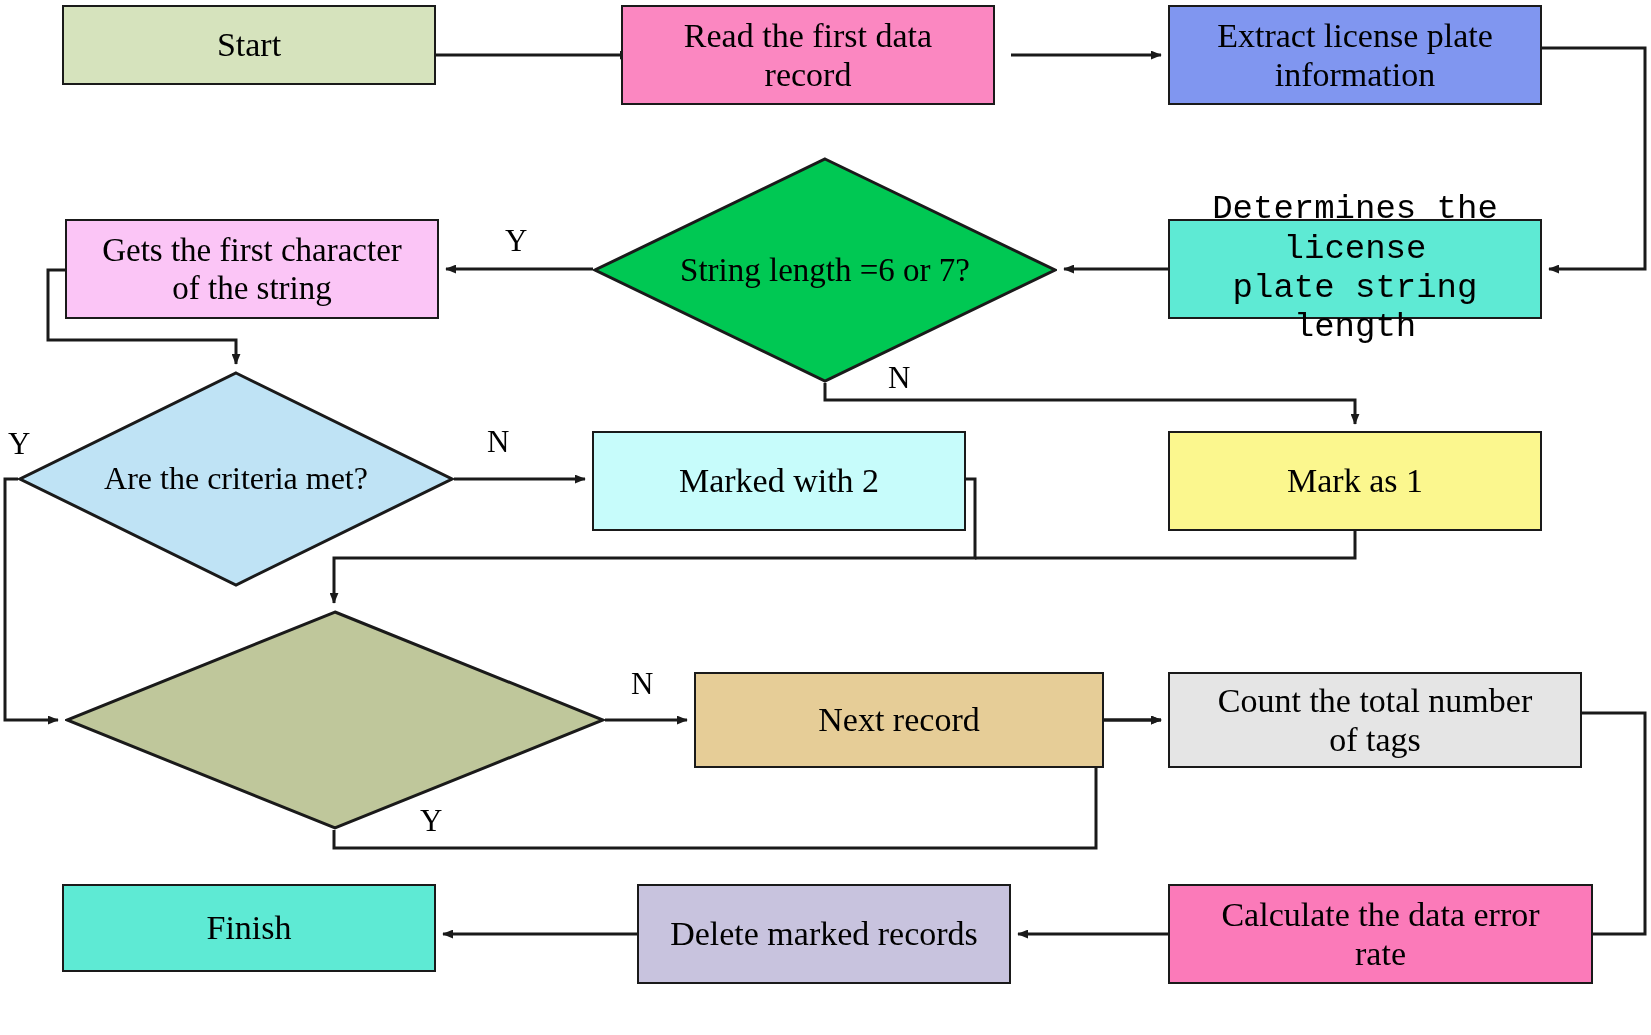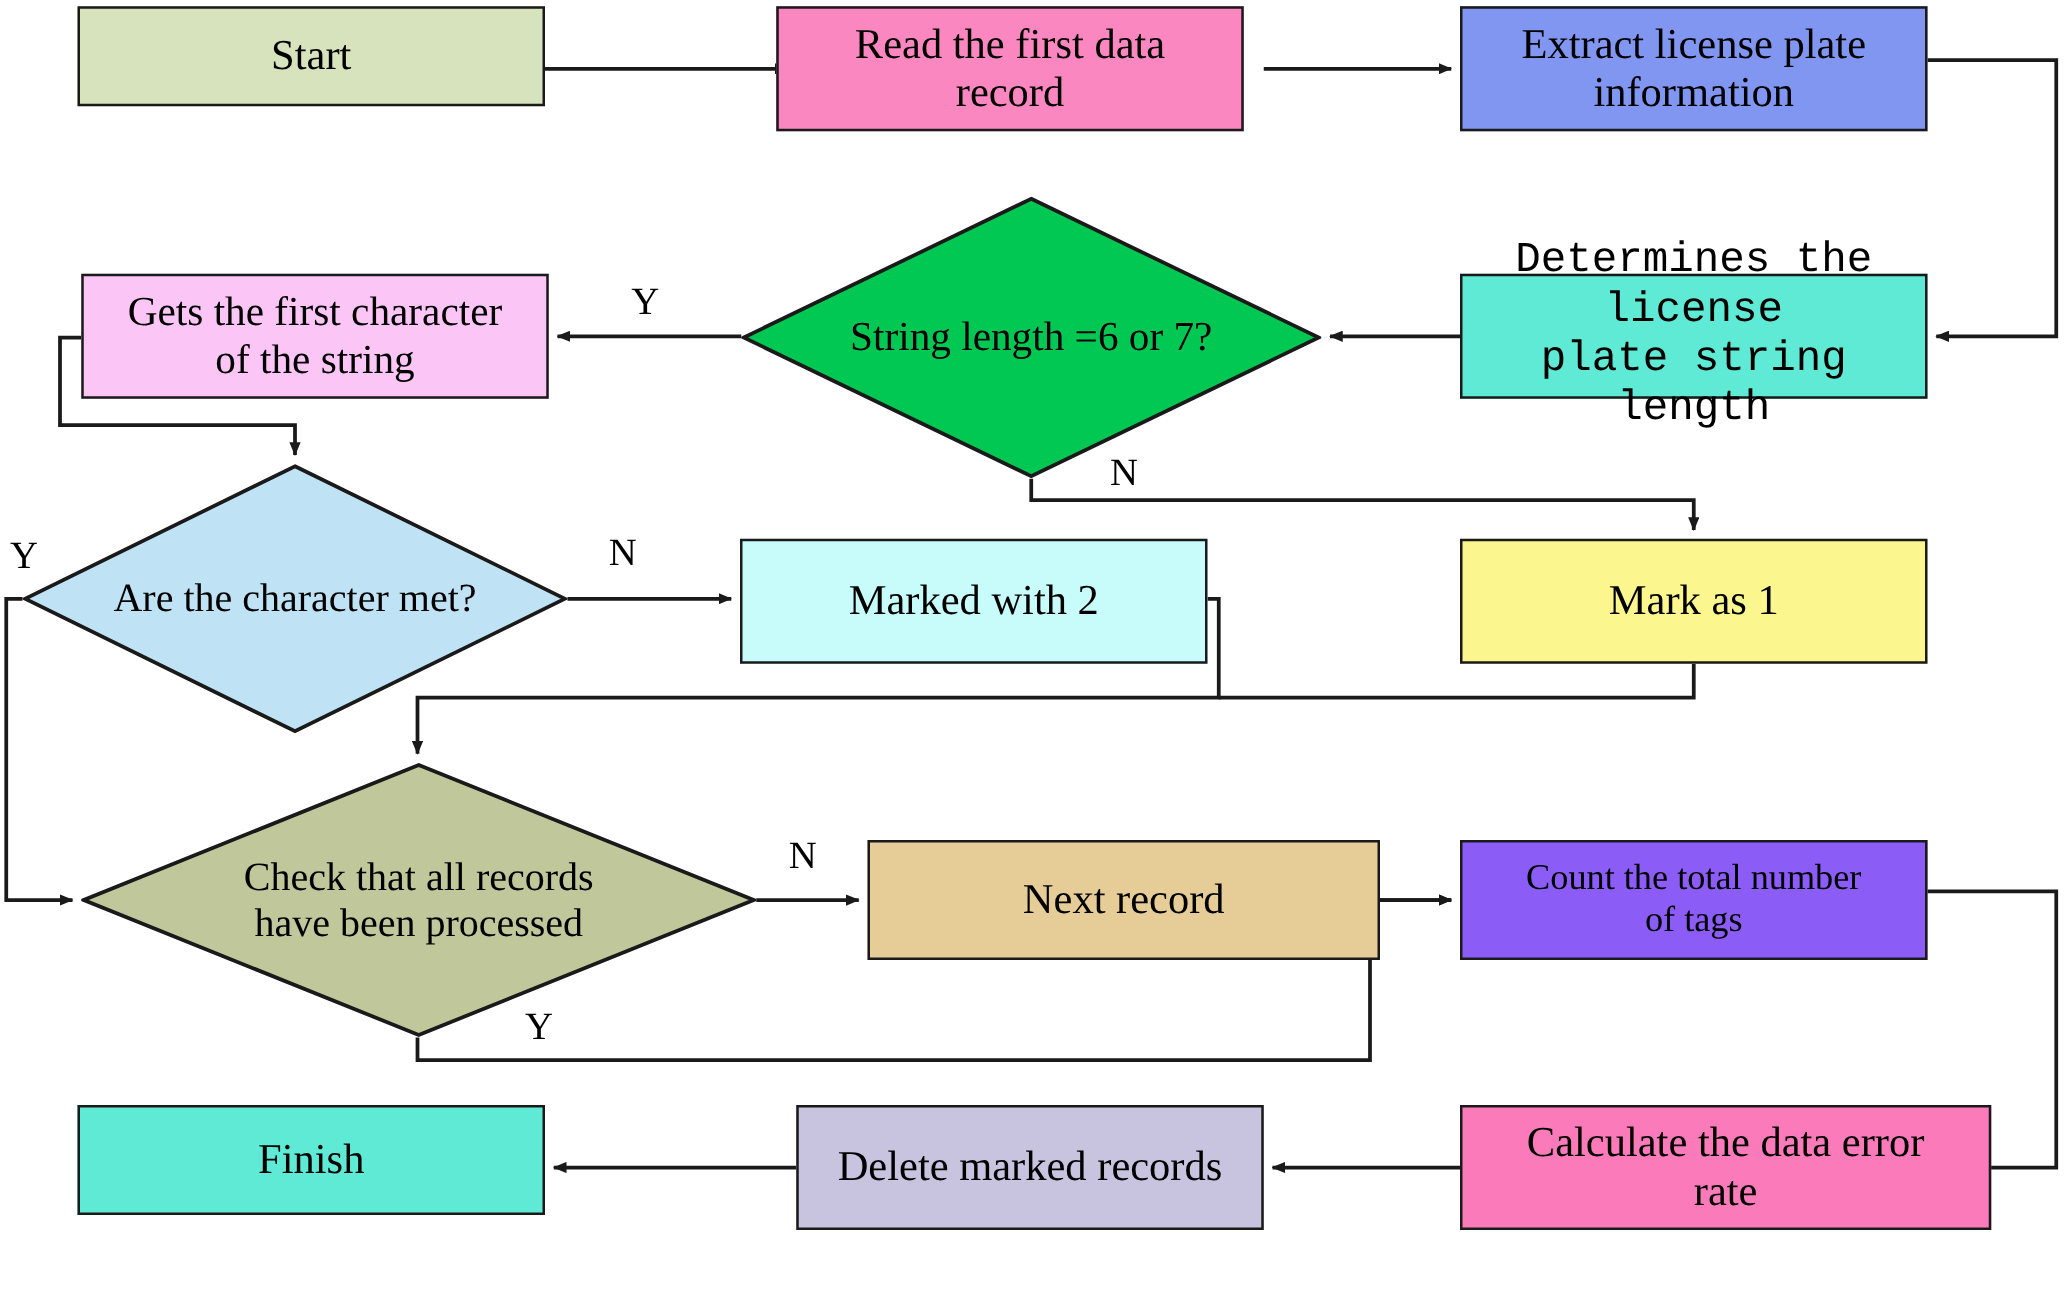--- a/index.html
+++ b/index.html
@@ -124,39 +124,37 @@
         <span class="node-label">String length =6 or 7?</span>
       </div>
       <div class="node proc" style="left: 65px; top: 219px; width: 374px; height: 100px; font-size: 33px; background: rgb(251, 197, 246);">
         <span class="node-label">Gets the first character
 of the string</span>
       </div>
       <div class="node decision" style="left: 18px; top: 371px; width: 436px; height: 216px; font-size: 32px;">
         <svg viewBox="0 0 436 216" preserveAspectRatio="none">
           <polygon points="218,2 434,108 218,214 2,108" fill="#bfe3f5" stroke="#1a1a1a" stroke-width="3"></polygon>
         </svg>
-        <span class="node-label">Are the character met?</span>
+        <span class="node-label">Are the criteria met?</span>
       </div>
       <div class="node proc" style="left: 592px; top: 431px; width: 374px; height: 100px; font-size: 34px; background: rgb(199, 252, 251);">
         <span class="node-label">Marked with 2</span>
       </div>
       <div class="node proc" style="left: 1168px; top: 431px; width: 374px; height: 100px; font-size: 34px; background: rgb(251, 247, 142);">
         <span class="node-label">Mark as 1</span>
       </div>
       <div class="node decision" style="left: 65px; top: 610px; width: 540px; height: 220px; font-size: 32px;">
         <svg viewBox="0 0 540 220" preserveAspectRatio="none">
           <polygon points="270,2 538,110 270,218 2,110" fill="#bfc79b" stroke="#1a1a1a" stroke-width="3"></polygon>
         </svg>
-        <span class="node-label">Check that all records
-have been processed</span>
       </div>
       <div class="node proc" style="left: 694px; top: 672px; width: 410px; height: 96px; font-size: 34px; background: rgb(230, 205, 151);">
         <span class="node-label">Next record</span>
       </div>
-      <div class="node proc" style="left: 1168px; top: 672px; width: 374px; height: 96px; font-size: 29px; background: #8b5cf6;">
+      <div class="node proc" style="left: 1168px; top: 672px; width: 414px; height: 96px; font-size: 34px; background: #e5e5e5;">
         <span class="node-label">Count the total number
 of tags</span>
       </div>
       <div class="node proc" style="left: 1168px; top: 884px; width: 425px; height: 100px; font-size: 34px; background: rgb(251, 122, 185);">
         <span class="node-label">Calculate the data error
 rate</span>
       </div>
       <div class="node proc" style="left: 637px; top: 884px; width: 374px; height: 100px; font-size: 34px; background: rgb(200, 195, 222);">
         <span class="node-label">Delete marked records</span>
       </div>

